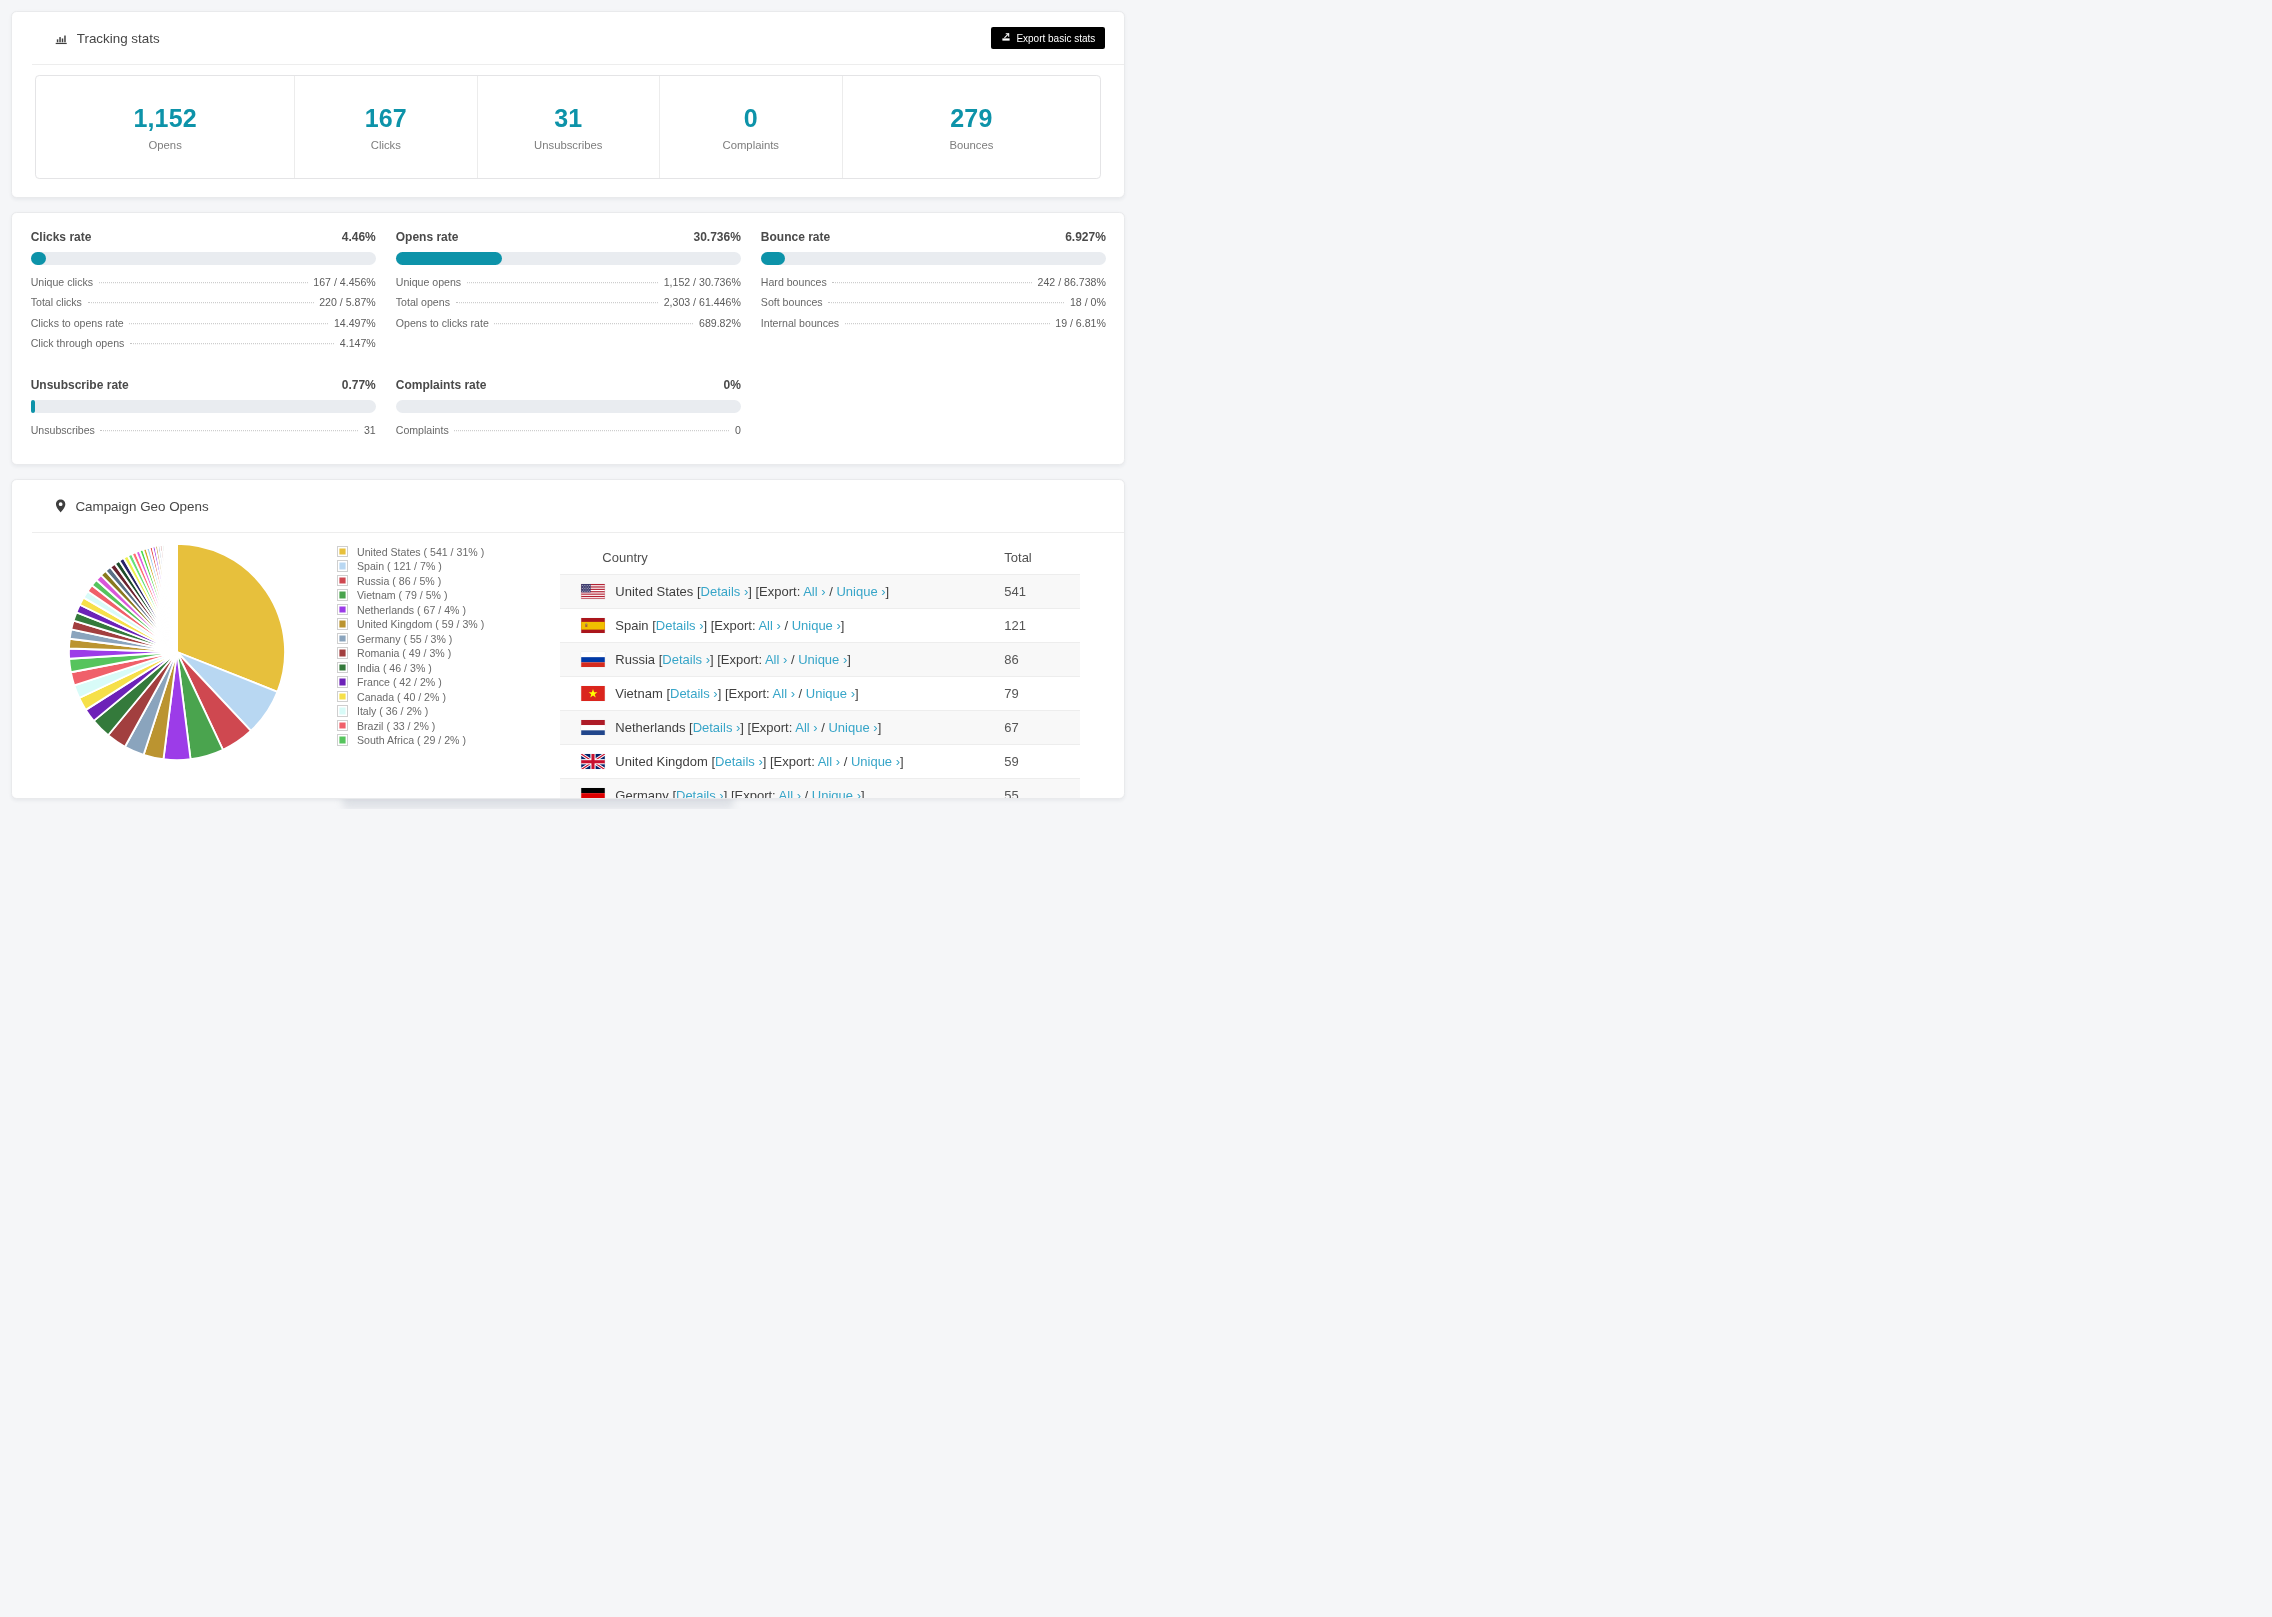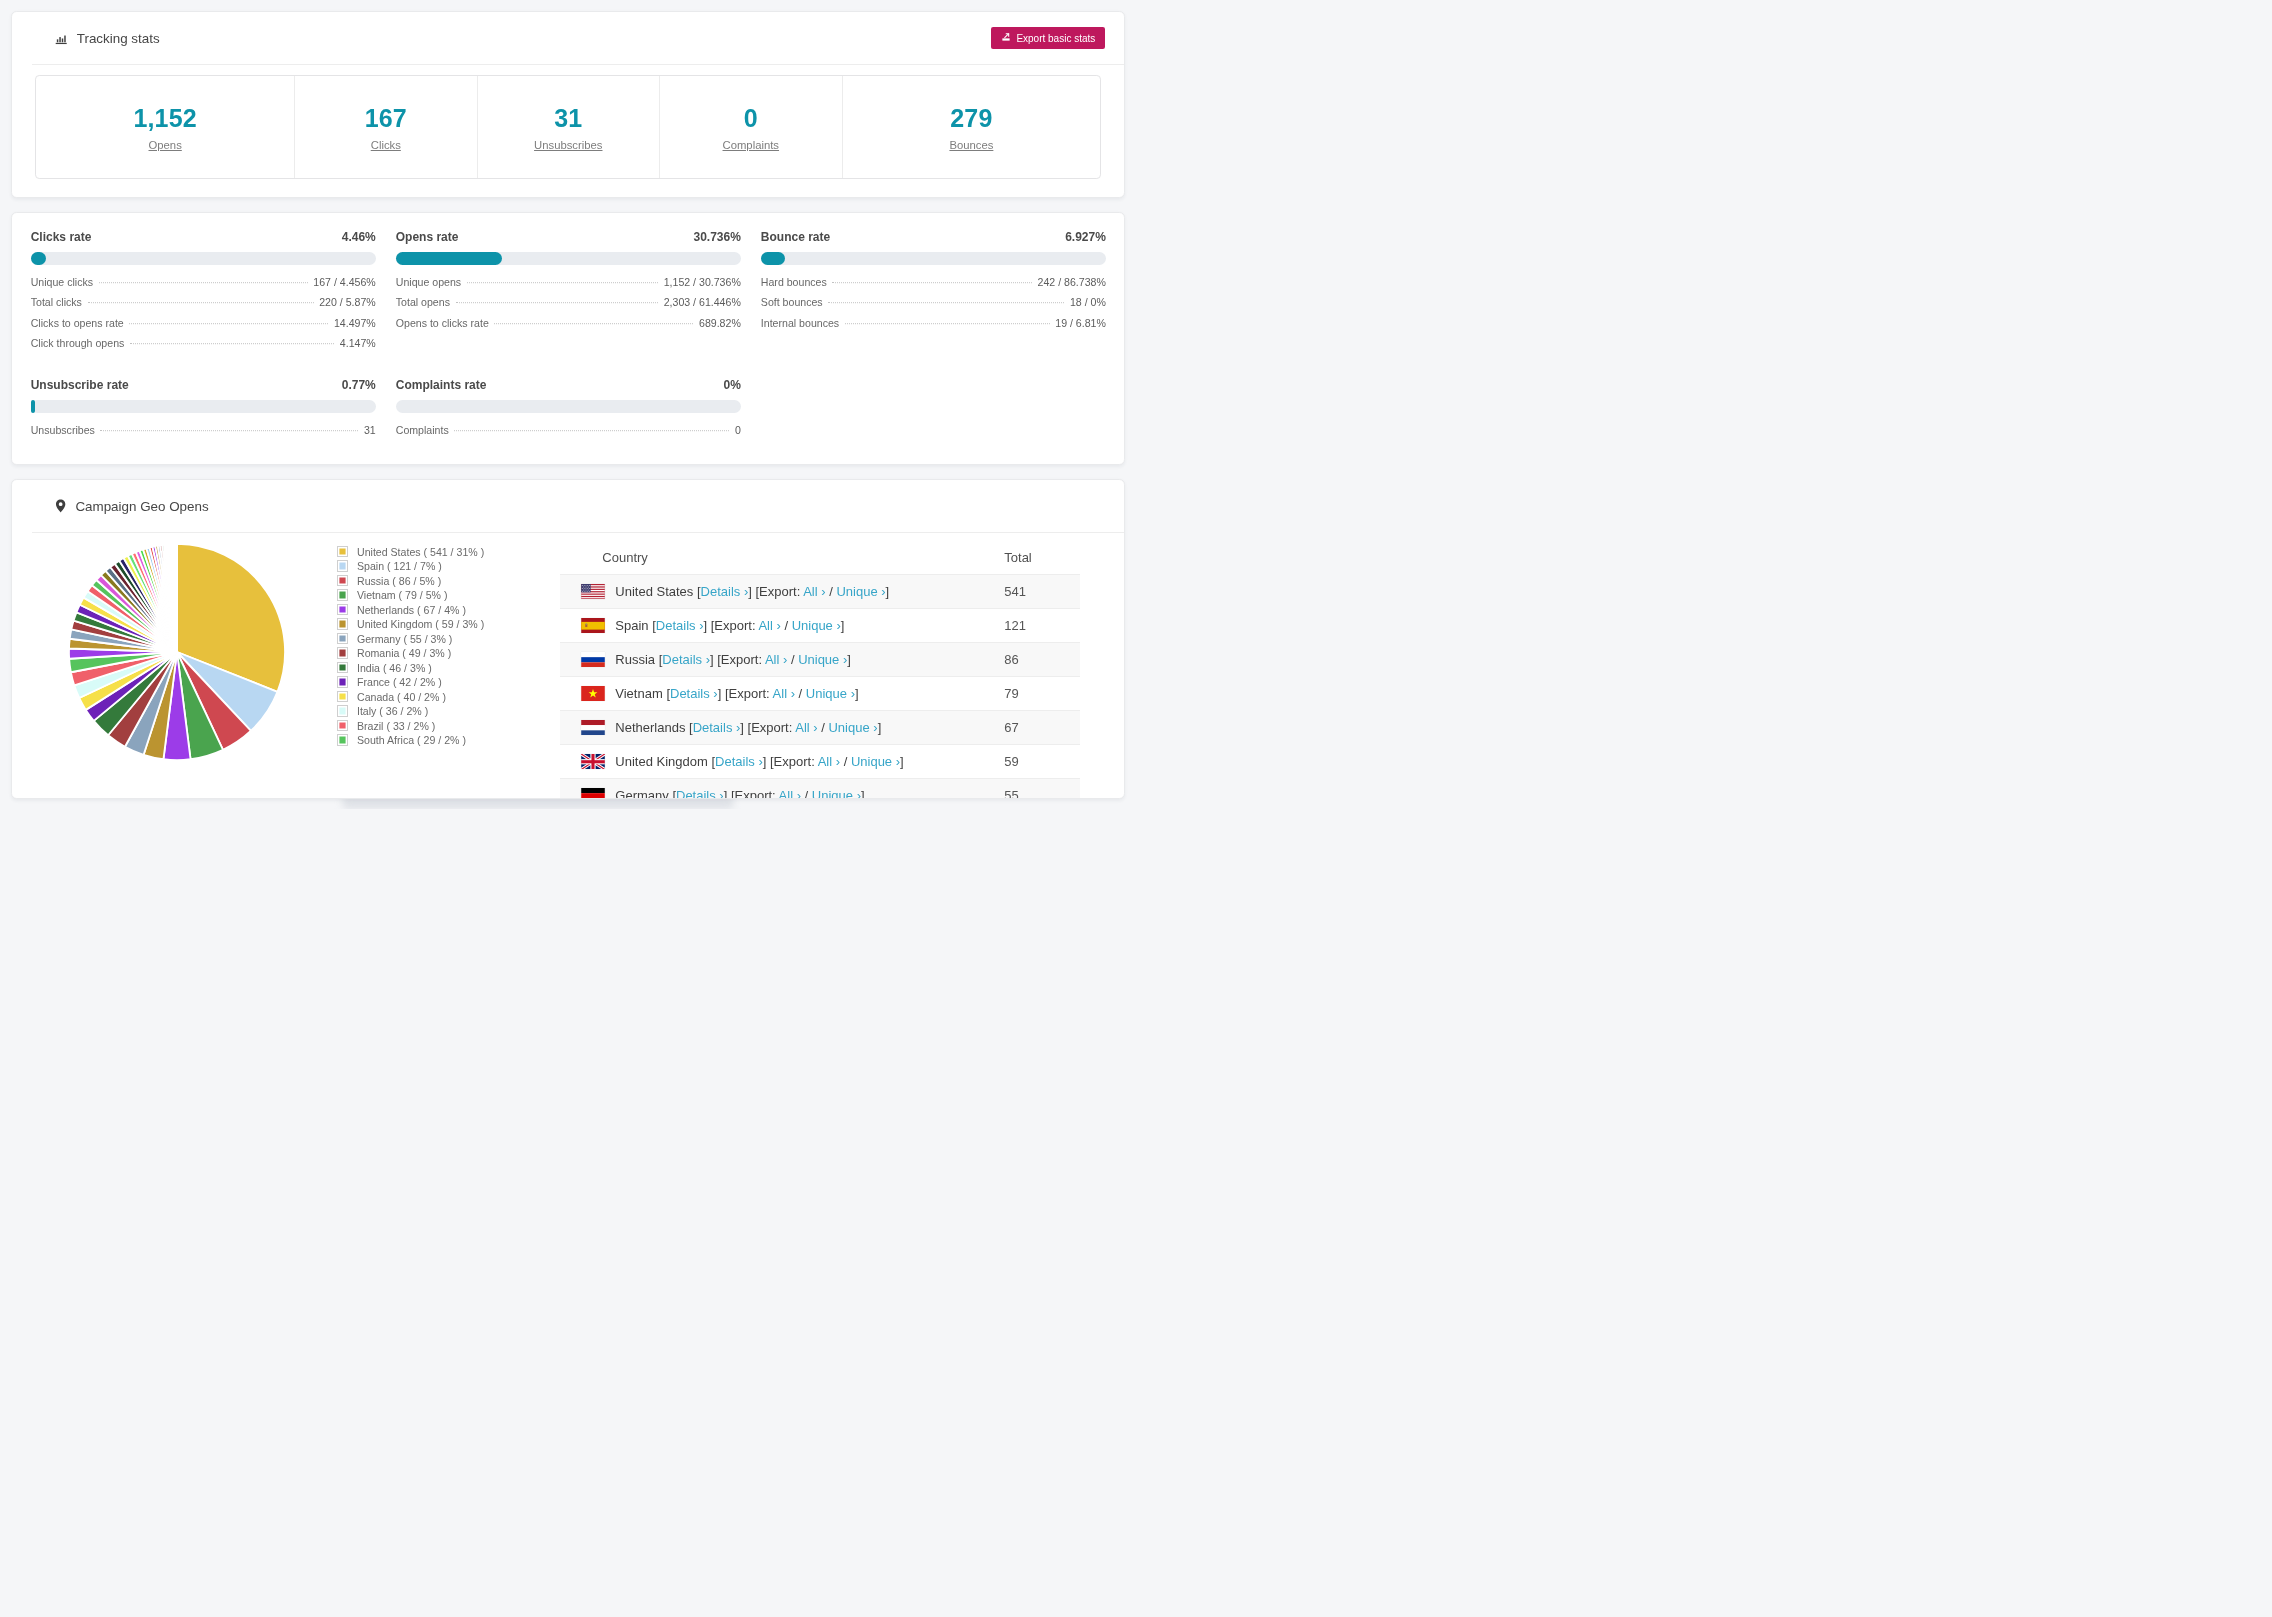--- a/index.html
+++ b/index.html
@@ -10,30 +10,30 @@
   #card-tracking{top:11.3px;height:187px;}
   #card-rates{top:212px;height:253px;}
   #card-geo{top:479px;height:320px;overflow:hidden;}
 
   .card-header{display:flex;align-items:center;height:52px;padding:0 22.6px;
                border-bottom:0.7px solid #ededed;position:relative;margin-left:20px;}
   .card-title{display:flex;align-items:center;gap:9.2px;font-size:13.4px;color:#464646;}
   .card-title svg{display:block;}
 
   .export-btn{position:absolute;right:19px;top:15px;height:22px;display:flex;align-items:center;gap:5.6px;
-              background:#be185d;color:#fff;border:none;border-radius:2.1px;padding:0 10px;
+              background:#000000;color:#fff;border:none;border-radius:2.1px;padding:0 10px;
               font-size:10px;font-family:inherit;cursor:pointer;}
 
   .stats-strip{margin:10px 23px 0;border:0.7px solid #e4e4e6;border-radius:4.2px;display:flex;height:102px;}
   .stat-cell{flex:1;display:flex;flex-direction:column;justify-content:center;align-items:center;
              border-left:0.7px solid #ececec;}
   .stat-cell:first-child{border-left:none;}
   .stat-cell.wide{flex:1.42;}
   .stat-value{font-size:25px;font-weight:700;color:#0d93a9;letter-spacing:0.2px;}
-  .stat-label{font-size:11.3px;color:#7d7d7d;margin-top:6.4px;text-decoration:underline;}
+  .stat-label{font-size:11.3px;color:#7d7d7d;margin-top:6.4px;}
 
   .rates-grid{display:grid;grid-template-columns:repeat(3,1fr);column-gap:28px;row-gap:17px;
               padding:17px 18.4px;align-items:start;gap:20px;}
   .rate-head{display:flex;justify-content:space-between;align-items:baseline;
              font-size:12px;font-weight:700;color:#4a4a4a;margin-bottom:7.8px;}
   .rate-bar{height:13.4px;background:#e9ecf0;border-radius:7px;position:relative;}
   .rate-fill{position:absolute;left:0;top:0;height:100%;background:#0d93a9;border-radius:7px;}
   .rate-rows{margin-top:10.6px;}
   .rate-row{display:flex;align-items:baseline;font-size:10.6px;color:#686868;height:20.5px;}
   .rate-row .leader{flex:1;border-bottom:0.7px dotted #c2c2c2;margin:0 5.6px;transform:translateY(-2.8px);}

